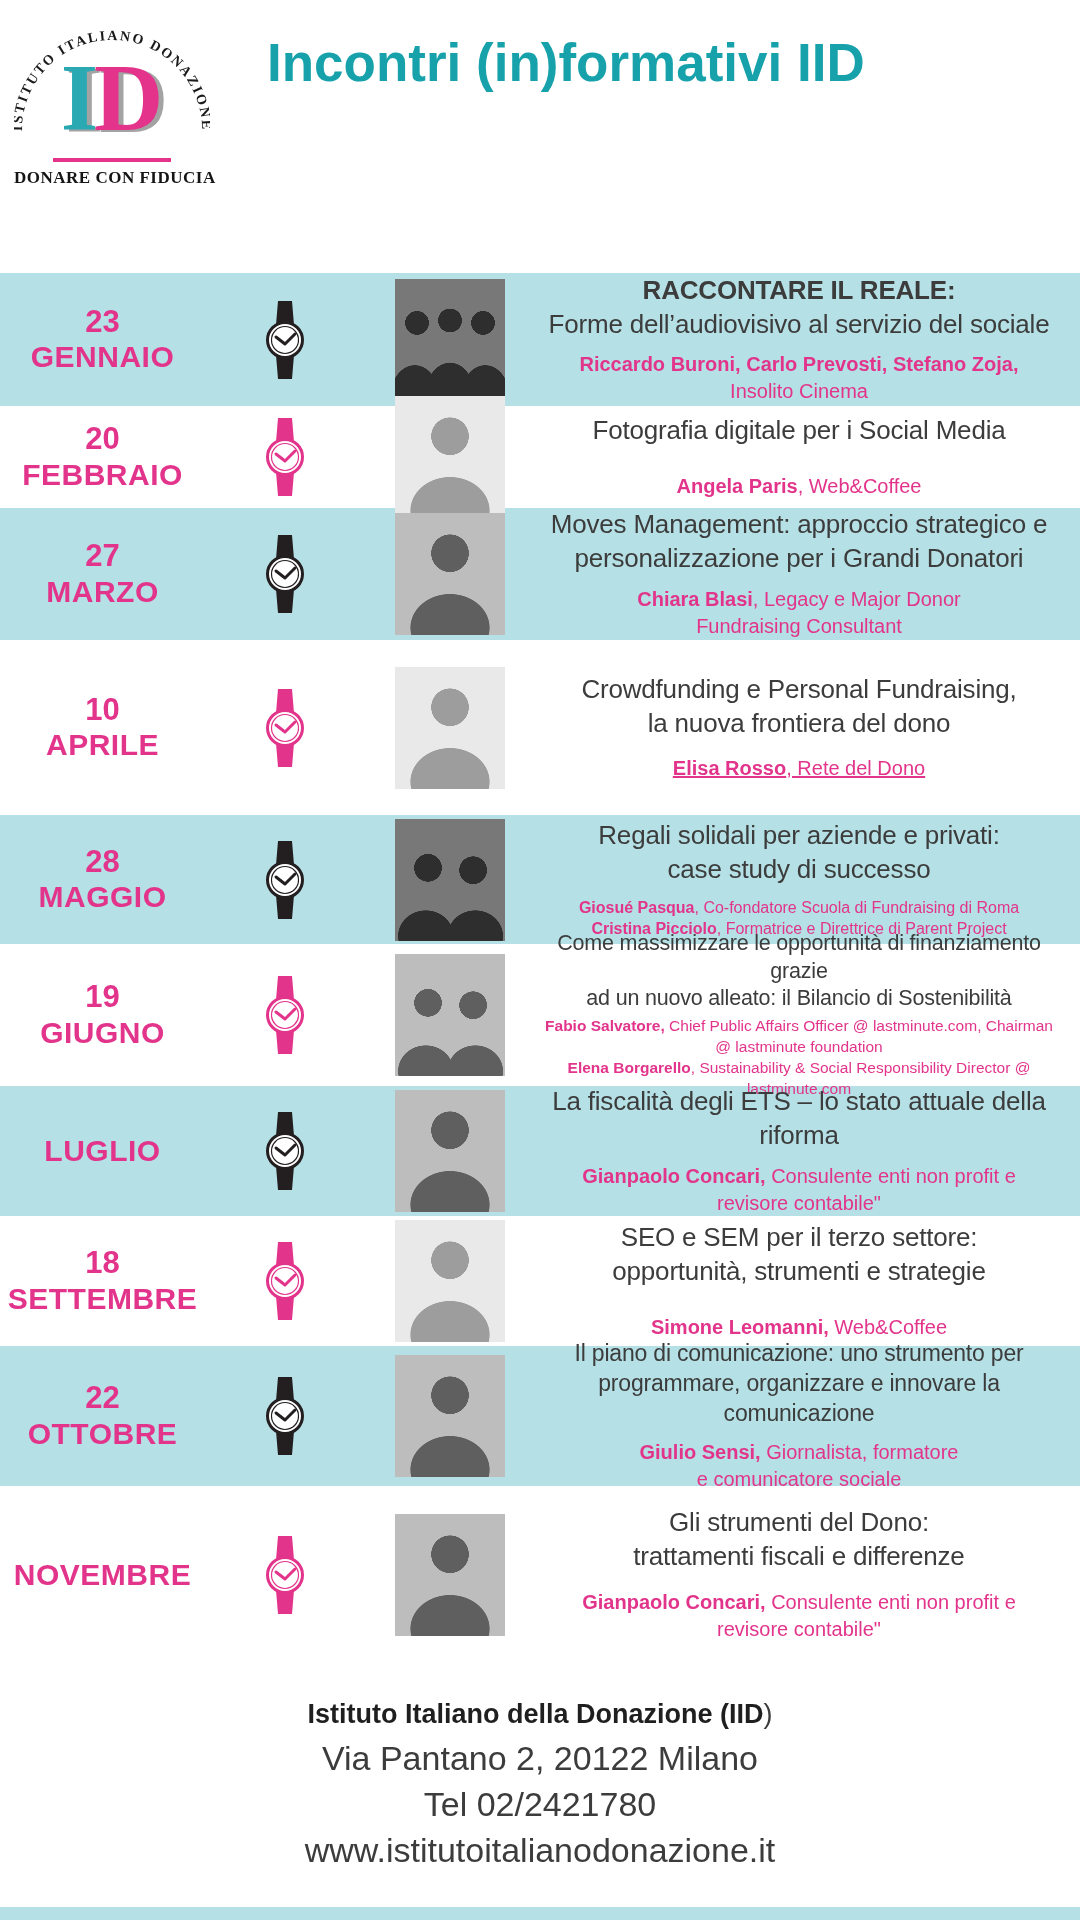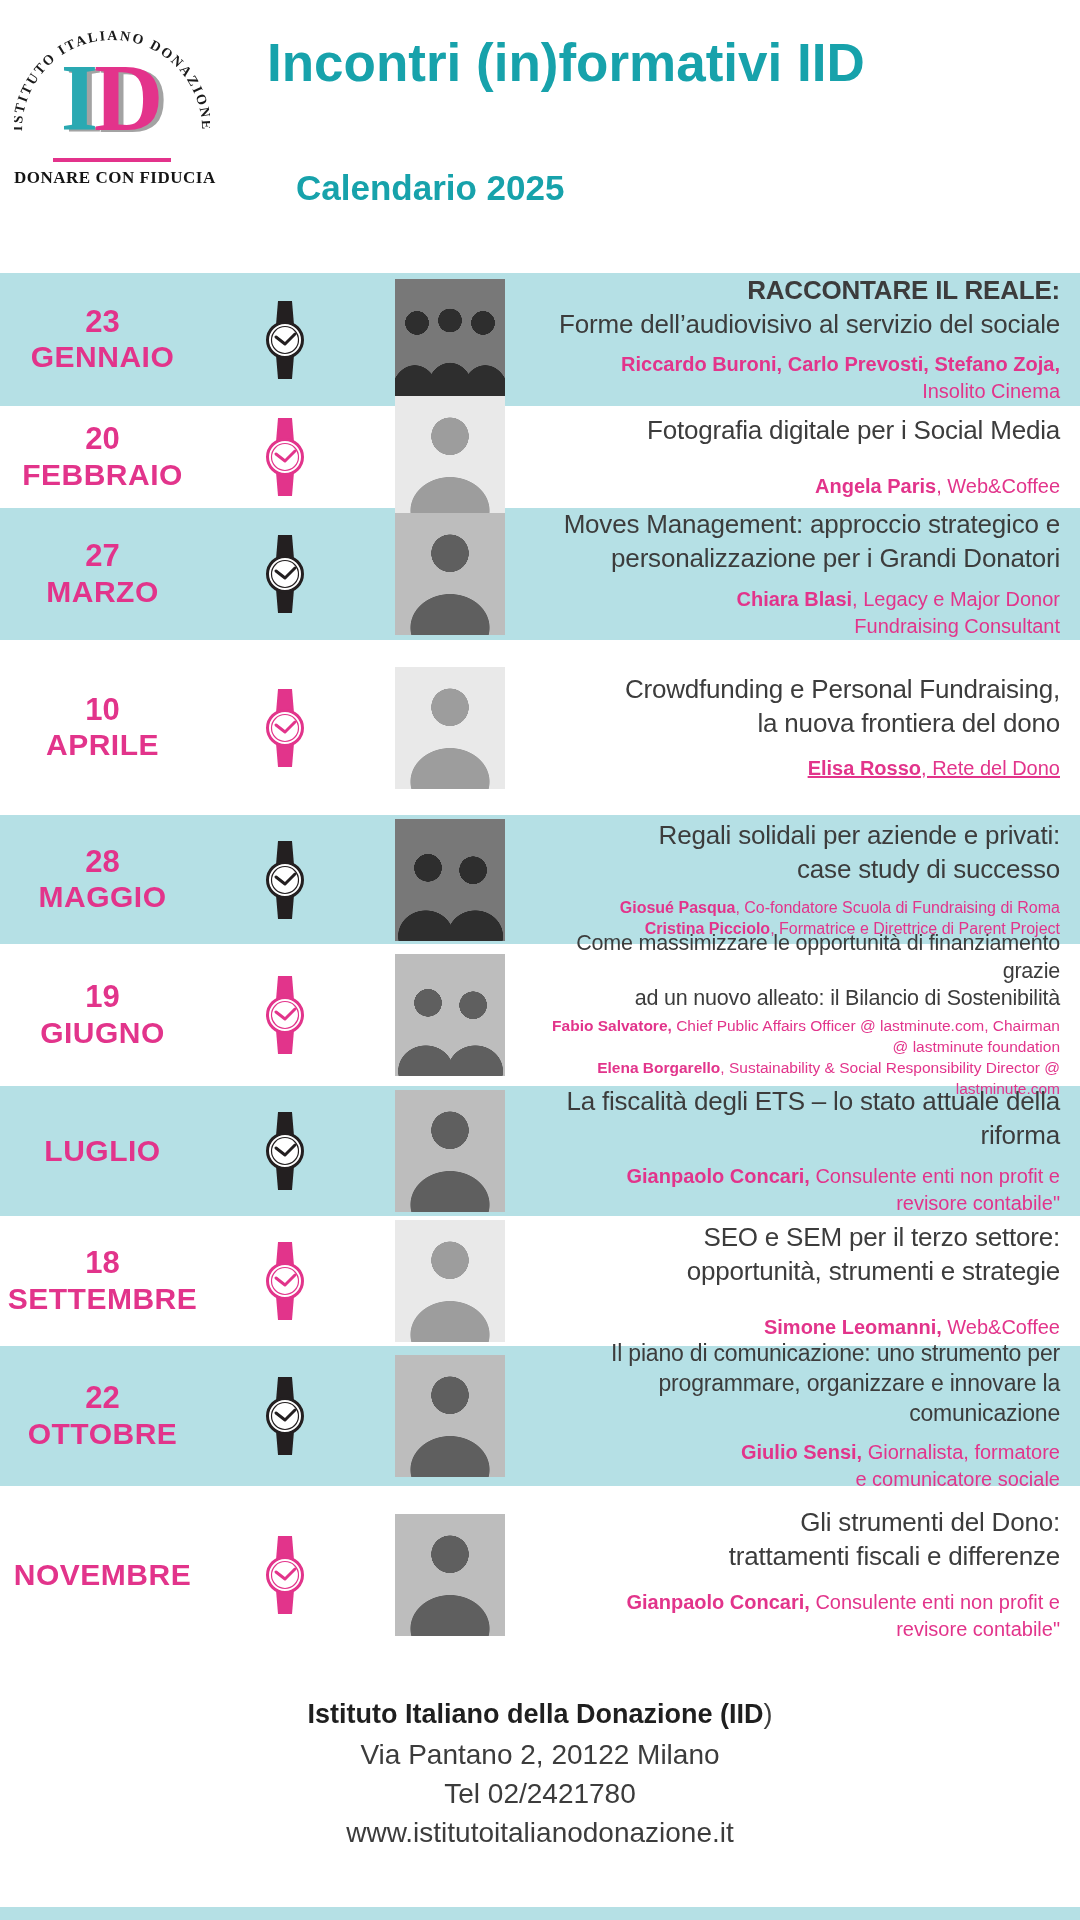--- a/index.html
+++ b/index.html
@@ -66,60 +66,59 @@
       radial-gradient(ellipse 28px 26px at 28% 96%, var(--fg) 98%, transparent),
       radial-gradient(ellipse 28px 26px at 73% 96%, var(--fg) 98%, transparent); }
   .people-3 { background-image:
       radial-gradient(circle 12px at 20% 36%, var(--fg) 98%, transparent),
       radial-gradient(circle 12px at 50% 34%, var(--fg) 98%, transparent),
       radial-gradient(circle 12px at 80% 36%, var(--fg) 98%, transparent),
       radial-gradient(ellipse 24px 30px at 18% 95%, var(--fg) 98%, transparent),
       radial-gradient(ellipse 24px 30px at 50% 93%, var(--fg) 98%, transparent),
       radial-gradient(ellipse 24px 30px at 82% 95%, var(--fg) 98%, transparent); }
 
-  .col-text { flex:1; padding-left:33px; padding-right:20px; text-align:right; color:#3c3c3c; }
+  .col-text { flex:1; padding-left:33px; padding-right:20px; text-align:center; color:#3c3c3c; }
   .title-line { font-size:26px; line-height:1.3; letter-spacing:-.2px; }
   .title-line.bold { font-weight:700; }
   .speakers { margin-top:10px; color:#e2348b; }
   .speaker-line { font-size:20px; line-height:1.35; }
   .sp-bold { font-weight:700; }
 
   .row:nth-child(2) .speakers, .row:nth-child(8) .speakers { margin-top:26px; }
   .row:nth-child(4) .speakers { margin-top:14px;text-decoration:underline; }
   .row:nth-child(5) .speaker-line { font-size:16px; }
   .row:nth-child(6) .title-line { font-size:21.5px; line-height:1.28; }
   .row:nth-child(6) .speakers { margin-top:3px; }
   .row:nth-child(6) .speaker-line { font-size:15.5px; line-height:1.35; }
   .row:nth-child(9) .title-line { font-size:23px; }
   .row:nth-child(10) .speakers { margin-top:16px; }
 
   
   .footer { padding-top:36px; text-align:center; color:#3c3c3c; }
   .footer-org { font-size:27px; font-weight:700; color:#1f1f1f; margin-bottom:9px; }
   .footer-org .tail { font-weight:400; color:#3c3c3c; }
-  .footer-line { font-size:28px; margin-bottom:7px; }
+  .footer-line { font-size:34px; margin-bottom:7px; }
   .bottom-bar { position:absolute; left:0; bottom:0; width:1080px; height:13px; background:#b5e0e5; }
 </style>
 </head>
 <body>
 
 <div class="header">
   <div class="logo">
     <svg class="logo-arc-svg" viewBox="0 0 196 182">
       <path id="arcpath" d="M 8 122 A 90 90 0 0 1 188 122" fill="none"></path>
       <text font-size="14" letter-spacing="2">
         <textPath href="#arcpath" startOffset="50%" text-anchor="middle">ISTITUTO ITALIANO DONAZIONE</textPath>
       </text>
     </svg>
     <div class="monogram"><span class="mi">I</span><span class="md">D</span></div>
     <div class="logo-underline"></div>
     <div class="logo-tagline">DONARE CON FIDUCIA</div>
   </div>
   <div class="page-title">Incontri (in)formativi IID</div>
-  <div class="page-subtitle">Calendario 2025</div>
 </div>
 
 <div class="events">
   <div class="row teal">
     <div class="col-date">
       <div class="date-day">23</div>
       <div class="date-month">GENNAIO</div>
     </div>
     <div class="col-watch">
       <span class="watch-icon black">

